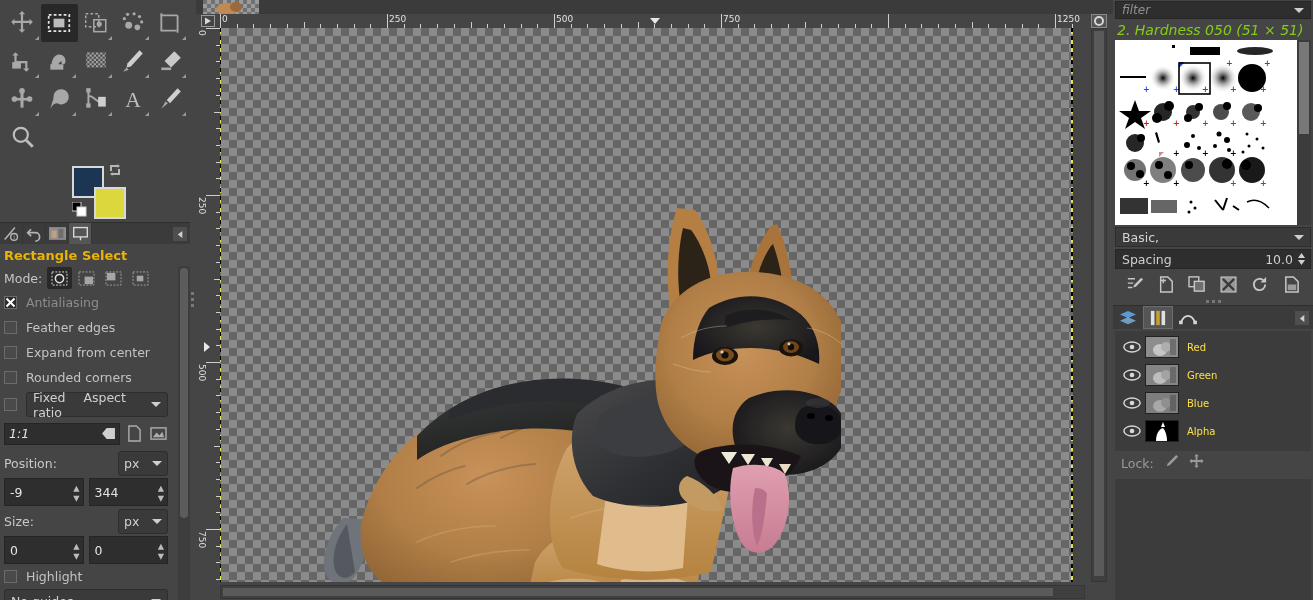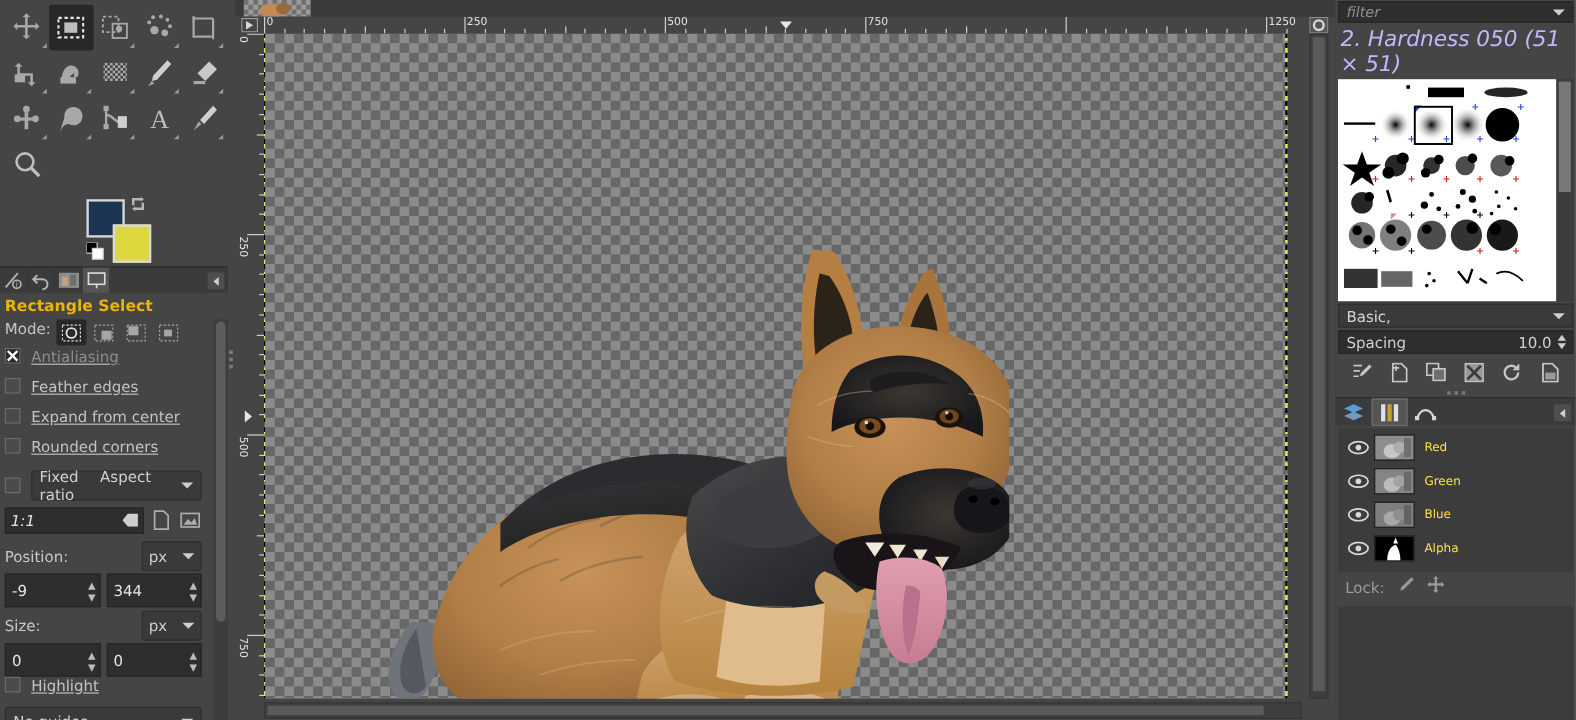--- a/index.html
+++ b/index.html
@@ -38,27 +38,27 @@
   .dtab.active { background:#555; }
   .dock-menu-btn { position:absolute; right:3px; top:4px; width:14px;height:14px;
      background:#4e4e4e; display:flex;align-items:center;justify-content:center;}
 
   .opt-title { padding:4px 6px 3px 4px; font-size:13px; color:#eab308;
      font-weight:bold; }
 
   #opt-scroll { position:relative; flex:1; overflow:hidden; }
   #opt-body { padding:0 4px 0 4px; width:172px; }
 
-  .mode-row { display:flex; height:24px; }
+  .mode-row { display:flex; align-items:center; height:24px; }
   .mode-lbl { margin-right:5px; color:#c6c6c6; }
   .mode-btn { width:25px;height:22px; display:flex;align-items:center;
      justify-content:center; margin-right:2px; }
   .mode-btn.active { background:#282828; border-radius:2px; }
 
-  .chk-row { display:flex; height:25px;text-decoration:underline; }
+  .chk-row { display:flex; align-items:center; height:25px; }
   .chk { width:13px;height:13px; border:1px solid #6b6b6b; background:#4a4a4a;
      margin-right:9px; flex:none; display:flex;align-items:center;justify-content:center;}
   .chk.on { background:#2b2b2b; }
   .chk-lbl { color:#c3c3c3; }
   .chk-lbl.dim { color:#8d8d8d; }
 
   .combo { background:#3a3a3a; border:1px solid #2d2d2d; border-radius:3px;
      height:25px; display:flex; align-items:center; padding:0 6px;
      color:#d0d0d0; justify-content:space-between; }
   .caret { width:0;height:0;border-left:5px solid transparent;
@@ -147,22 +147,22 @@
   
   #dog { position:absolute; left:100px; top:160px; width:520px; height:412px; }
 
   
   #right-dock { width:200px; height:600px; background:#454545; position:relative;
      display:flex; flex-direction:column; }
   .filter-box { height:18px; background:#2e2e2e; border:1px solid #262626;
      margin:1px 2px 0 2px; display:flex;align-items:center;
      justify-content:space-between; padding:0 6px; }
   .filter-box span{ font-style:italic; color:#8f8f8f; font-size:12px; }
-  .brush-name { padding:3px 4px 2px 4px; font-style:italic; font-size:18px;
-     color:#c4b5fd; }
+  .brush-name { padding:3px 4px 2px 4px; font-style:italic; font-size:14px;
+     color:#84cc16; }
   #brush-grid-wrap { position:relative; margin:0 2px; height:185px;
      background:#3c3c3c; display:flex; }
   #brush-grid { flex:1; background:#fff; position:relative; overflow:hidden; }
   .bg-sb { width:14px; background:#3c3c3c; position:relative; }
   .bg-sb .thumb{ position:absolute; left:2px; right:2px; top:2px; height:92px;
      background:#787878; }
 
   .sel-combo { margin:2px 2px 0 2px; height:20px; background:#3a3a3a;
      border:1px solid #2d2d2d; display:flex;align-items:center;
      justify-content:space-between; padding:0 6px; color:#d4d4d4; }

